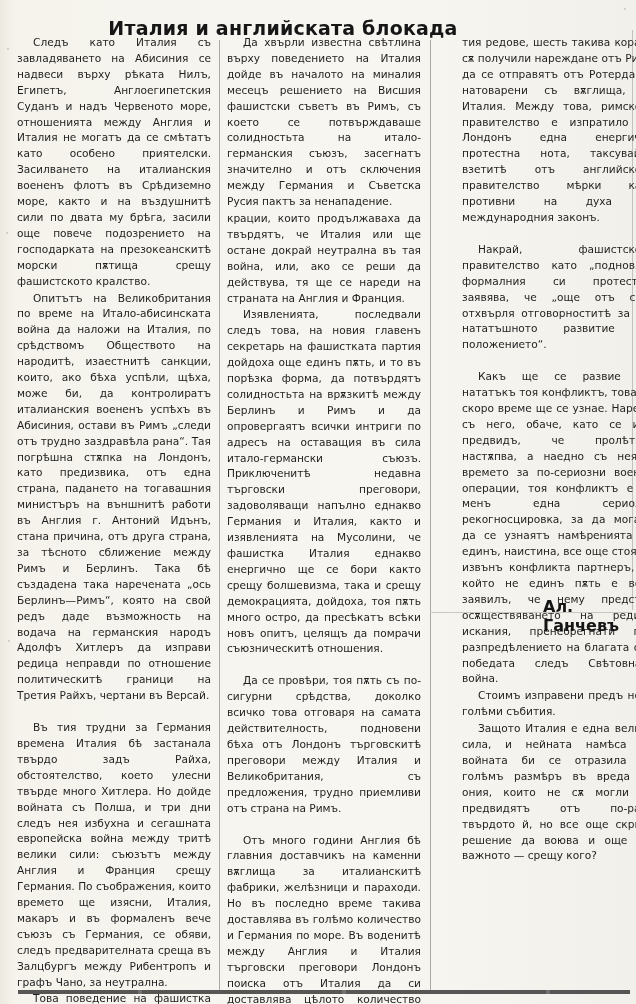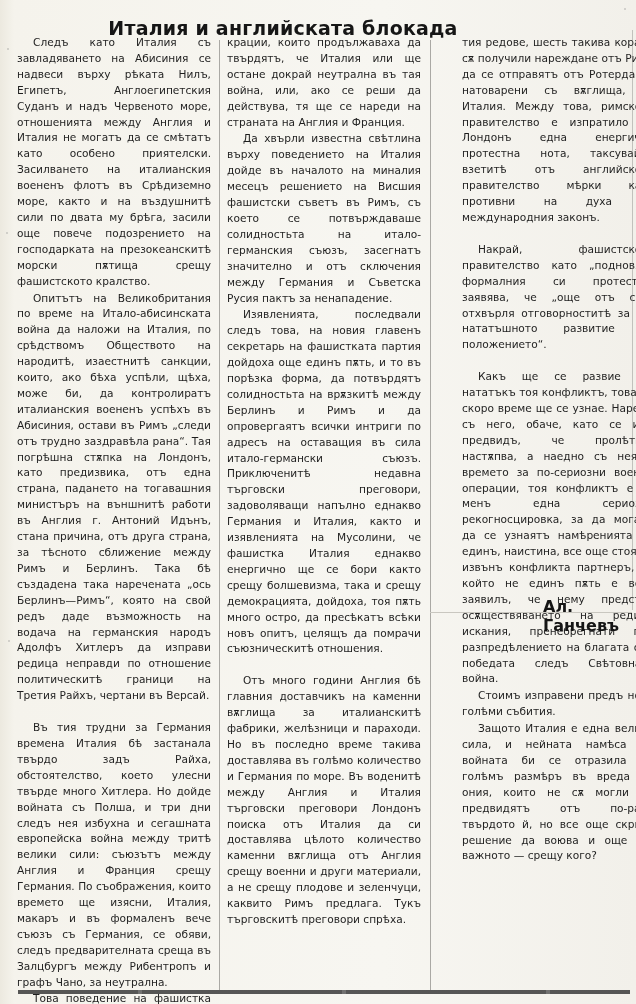--- a/index.html
+++ b/index.html
@@ -59,23 +59,24 @@
   <div class="col c1">
     <p>Следъ като Италия съ завладяването на Абисиния се надвеси върху рѣката Нилъ, Египетъ, Англоегипетския Суданъ и надъ Червеното море, отношенията между Англия и Италия не могатъ да се смѣтатъ като особено приятелски. Засилването на италианския воененъ флотъ въ Срѣдиземно море, както и на въздушнитѣ сили по двата му брѣга, засили още повече подозрението на господарката на презокеанскитѣ морски пѫтища срещу фашистското кралство.</p>
     <p>Опитътъ на Великобритания по време на Итало-абисинската война да наложи на Италия, по срѣдствомъ Обществото на народитѣ, изаестнитѣ санкции, които, ако бѣха успѣли, щѣха, може би, да контролиратъ италианския воененъ успѣхъ въ Абисиния, остави въ Римъ „следи отъ трудно заздравѣла рана“. Тая погрѣшна стѫпка на Лондонъ, като предизвика, отъ една страна, падането на тогавашния министъръ на външнитѣ работи въ Англия г. Антоний Идънъ, стана причина, отъ друга страна, за тѣсното сближение между Римъ и Берлинъ. Така бѣ създадена така наречената „ось Берлинъ—Римъ“, която на свой редъ даде възможность на водача на германския народъ Адолфъ Хитлеръ да изправи редица неправди по отношение политическитѣ граници на Третия Райхъ, чертани въ Версай.</p>
     <p class="gap">Въ тия трудни за Германия времена Италия бѣ застанала твърдо задъ Райха, обстоятелство, което улесни твърде много Хитлера. Но дойде войната съ Полша, и три дни следъ нея избухна и сегашната европейска война между тритѣ велики сили: съюзътъ между Англия и Франция срещу Германия. По съображения, които времето ще изясни, Италия, макаръ и въ формаленъ вече съюзъ съ Германия, се обяви, следъ предварителната среща въ Залцбургъ между Рибентропъ и графъ Чано, за неутрална.</p>
     <p>Това поведение на фашистка Италия възрадва твърде много двѣтѣ демократични велики сили въ война съ Германия, които направиха всичко следъ това не само да подобрятъ отношенията си съ римското правителство, но и да направятъ дори опити за окончателното привличане на Италия на тѣхна страна. И нека признаемъ: не само усилената пропаганда въ тая посока на Лондонъ и Парижъ, но и самото поведение на Римъ като че ли даваха известно основание на мнозина да поддържатъ, че не е изключено въ единъ хубавъ день Италия да скъса врѫзкитѣ си съ Германия. Само Берлинъ не се поддаде на така усърдно разпространяваната мълва. Все пакъ не преставаха ухажванията отъ страна на двѣтѣ велики демо-</p>
   </div>
 
   <div class="vrule vr1"></div>
 
   <div class="col c2">
+    <p>Да хвърли известна свѣтлина върху поведението на Италия дойде въ началото на миналия месецъ решението на Висшия фашистски съветъ въ Римъ, съ което се потвърждаваше солидностьта на итало-германския съюзъ, засегнатъ значително и отъ сключения между Германия и Съветска Русия пактъ за ненападение.</p>
     <p style="text-indent:0">крации, които продължаваха да твърдятъ, че Италия или ще остане докрай неутрална въ тая война, или, ако се реши да действува, тя ще се нареди на страната на Англия и Франция.</p>
-    <p>Да хвърли известна свѣтлина върху поведението на Италия дойде въ началото на миналия месецъ решението на Висшия фашистски съветъ въ Римъ, съ което се потвърждаваше солидностьта на итало-германския съюзъ, засегнатъ значително и отъ сключения между Германия и Съветска Русия пактъ за ненападение.</p>
     <p>Изявленията, последвали следъ това, на новия главенъ секретарь на фашистката партия дойдоха още единъ пѫть, и то въ порѣзка форма, да потвърдятъ солидностьта на врѫзкитѣ между Берлинъ и Римъ и да опровергаятъ всички интриги по адресъ на оставащия въ сила итало-германски съюзъ. Приключенитѣ недавна търговски преговори, задоволяващи напълно еднакво Германия и Италия, както и изявленията на Мусолини, че фашистка Италия еднакво енергично ще се бори както срещу болшевизма, така и срещу демокрацията, дойдоха, тоя пѫть много остро, да пресѣкатъ всѣки новъ опитъ, целящъ да помрачи съюзническитѣ отношения.</p>
+    <p class="gap">Да се провѣри, тоя пѫть съ по-сигурни срѣдства, доколко всичко това отговаря на самата действителность, подновени бѣха отъ Лондонъ търговскитѣ преговори между Италия и Великобритания, съ предложения, трудно приемливи отъ страна на Римъ.</p>
     <p class="gap">Отъ много години Англия бѣ главния доставчикъ на каменни вѫглища за италианскитѣ фабрики, желѣзници и параходи. Но въ последно време такива доставлява въ голѣмо количество и Германия по море. Въ воденитѣ между Англия и Италия търговски преговори Лондонъ поиска отъ Италия да си доставлява цѣлото количество каменни вѫглища отъ Англия срещу военни и други материали, а не срещу плодове и зеленчуци, каквито Римъ предлага. Тукъ търговскитѣ преговори спрѣха.</p>
 
   </div>
 
   <div class="vrule vr2"></div>
 
   <div class="col c3">
     <p style="text-indent:0">тия редове, шесть такива кораби сѫ получили нареждане отъ Римъ да се отправятъ отъ Ротердамъ, натоварени съ вѫглища, за Италия. Между това, римското правителство е изпратило въ Лондонъ една енергична протестна нота, таксувайки взетитѣ отъ английското правителство мѣрки като противни на духа на международния законъ.</p>
     <p class="gap">Накрай, фашистското правителство като „подновява формалния си протестъ“, заявява, че „още отъ сега отхвърля отговорноститѣ за по-нататъшното развитие на положението“.</p>
     <p class="gap">Какъ ще се развие по-нататъкъ тоя конфликтъ, това въ скоро време ще се узнае. Наредъ съ него, обаче, като се има предвидъ, че пролѣтьта настѫпва, а наедно съ нея и времето за по-сериозни военни операции, тоя конфликтъ е за менъ една сериозна рекогносцировка, за да могатъ да се узнаятъ намѣренията на единъ, наистина, все още стоящъ извънъ конфликта партнеръ, но който не единъ пѫть е вече заявилъ, че нему предстои осѫществяването на редица искания, пренебрегнати при разпредѣлението на благата отъ победата следъ Свѣтовната война.</p>

